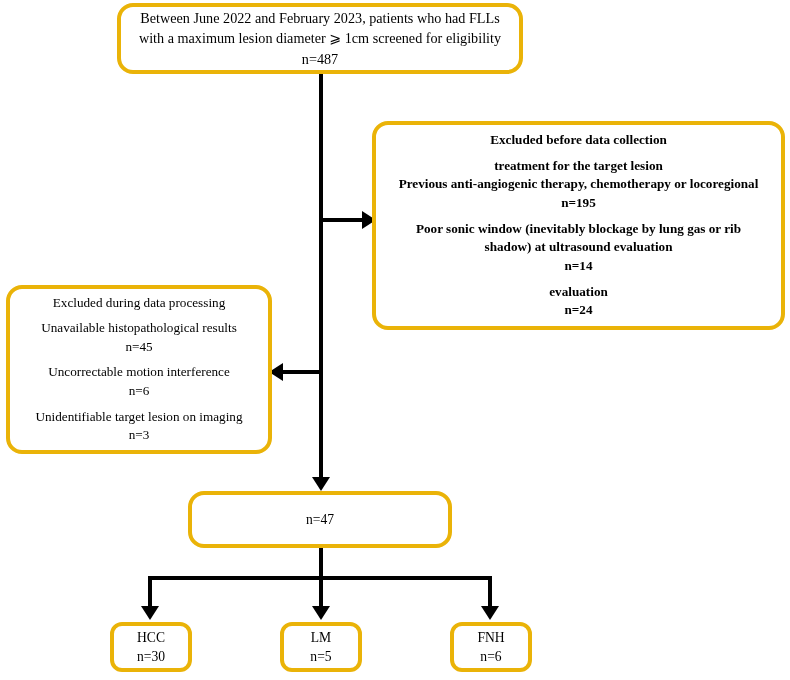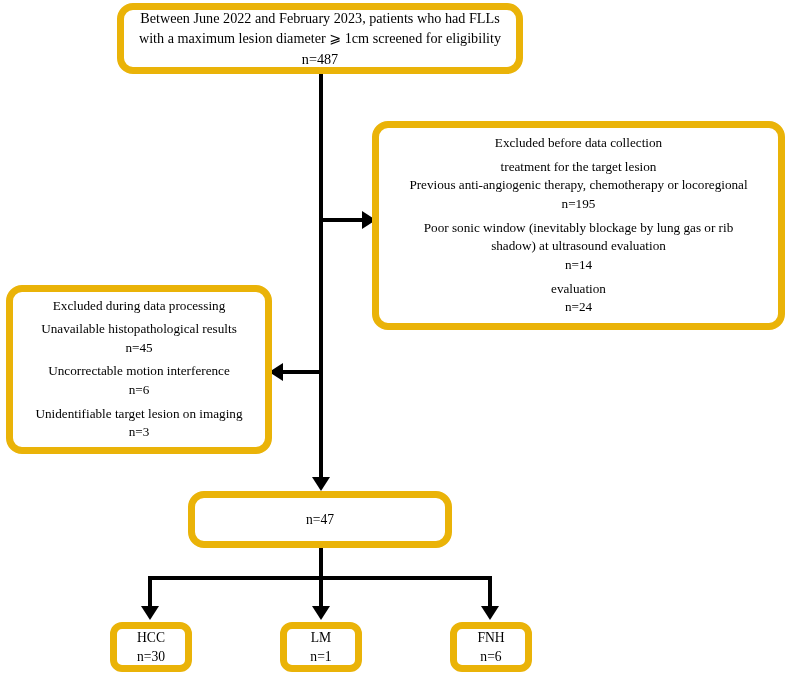--- a/index.html
+++ b/index.html
@@ -13,21 +13,21 @@
     width: 790px;
     height: 680px;
     background: #ffffff;
     font-family: "Liberation Serif", "DejaVu Serif", serif;
     color: #000000;
     overflow: hidden;
   }
   .node {
     position: absolute;
     box-sizing: border-box;
-    border: 7px solid #eab308;
+    border: 4px solid #eab308;
     border-radius: 16px;
     background: #ffffff;
     display: flex;
     flex-direction: column;
     align-items: center;
     justify-content: center;
     text-align: center;
     z-index: 2;
   }
   .node .line {
@@ -43,20 +43,21 @@
   #node-screened {
     left: 117px; top: 3px; width: 406px; height: 71px;
     font-size: 14.2px; line-height: 1.45;
     padding: 0 8px;
   }
   #node-excluded-before {
     left: 372px; top: 121px; width: 413px; height: 209px;
     font-size: 13.2px; line-height: 1.42;
     padding: 6px 10px;
     justify-content: space-between;
+    font-weight: bold;
   }
   #node-excluded-during {
     left: 6px; top: 285px; width: 266px; height: 169px;
     font-size: 13.2px; line-height: 1.42;
     padding: 5px 8px;
     justify-content: space-between;
     text-align: center;
   }
   #node-included {
     left: 188px; top: 491px; width: 264px; height: 57px;
@@ -176,21 +177,21 @@
     <span class="line">n=47</span>
   </div>
 
   <div class="node node-terminal" id="node-hcc">
     <span class="line">HCC</span>
     <span class="line">n=30</span>
   </div>
 
   <div class="node node-terminal" id="node-lm">
     <span class="line">LM</span>
-    <span class="line">n=1</span>
+    <span class="line">n=5</span>
   </div>
 
   <div class="node node-terminal" id="node-fnh">
     <span class="line">FNH</span>
     <span class="line">n=6</span>
   </div>
 
 </div>
 
 </body></html>

